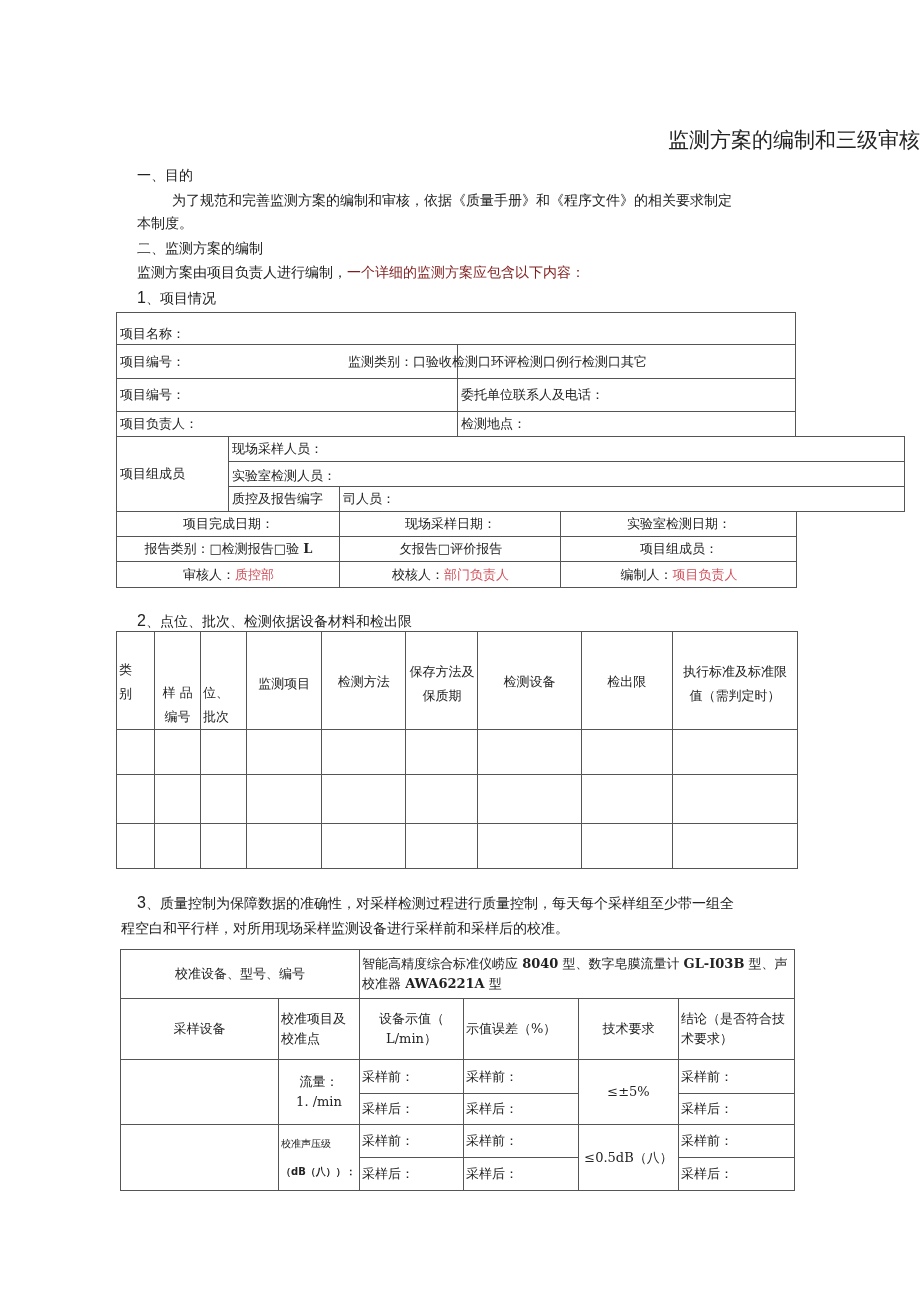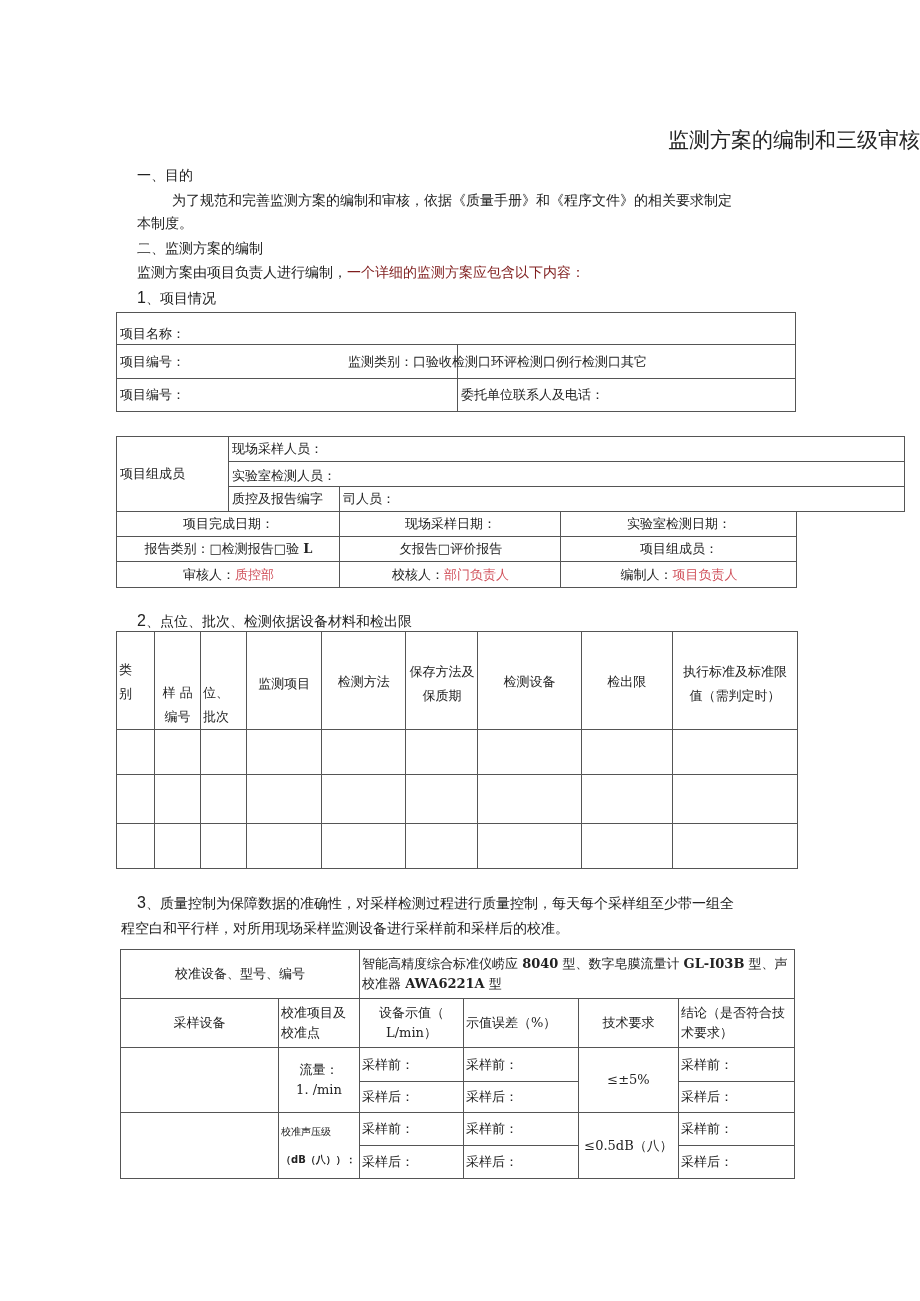--- a/index.html
+++ b/index.html
@@ -48,20 +48,24 @@
   <tr style="height:34px">
     <td colspan="3">项目编号：</td>
     <td colspan="2" style="padding-left:0;">
       <span style="margin-left:-110px;">监测类别：口验收检测口环评检测口例行检测口其它</span>
     </td>
   </tr>
   <tr style="height:33px">
     <td colspan="3">项目编号：</td>
     <td colspan="2">委托单位联系人及电话：</td>
   </tr>
+  <tr style="height:25px">
+    <td colspan="3">项目负责人：</td>
+    <td colspan="2">检测地点：</td>
+  </tr>
 </tbody>
   </table>
 
 <table class="t1" style="top:436px;left:116px;width:680px;">
   <colgroup>
     <col style="width:112px">
       <col style="width:111px">
       <col style="width:565px">
   </colgroup>
   <tbody>
@@ -198,21 +202,21 @@
       <col style="width:116px">
   </colgroup>
   <tbody>
       <tr style="height:49px">
     <td colspan="2" class="center">校准设备、型号、编号</td>
     <td colspan="4">
       <div><span>智能高精度综合标准仪崂应 </span><span class="b">8040</span><span> 型、数字皂膜流量计 </span><span class="b">GL-I03B</span><span> 型、声</span></div>
       <div><span>校准器 </span><span class="b">AWA6221A</span><span> 型</span></div>
     </td>
   </tr>
-  <tr style="height:49px">
+  <tr style="height:61px">
     <td class="center">采样设备</td>
     <td>
       <div>校准项目及</div>
       <div>校准点</div>
     </td>
     <td class="center">
       <div>设备示值（</div>
       <div>L/min）</div>
     </td>
     <td>示值误差（%）</td>

